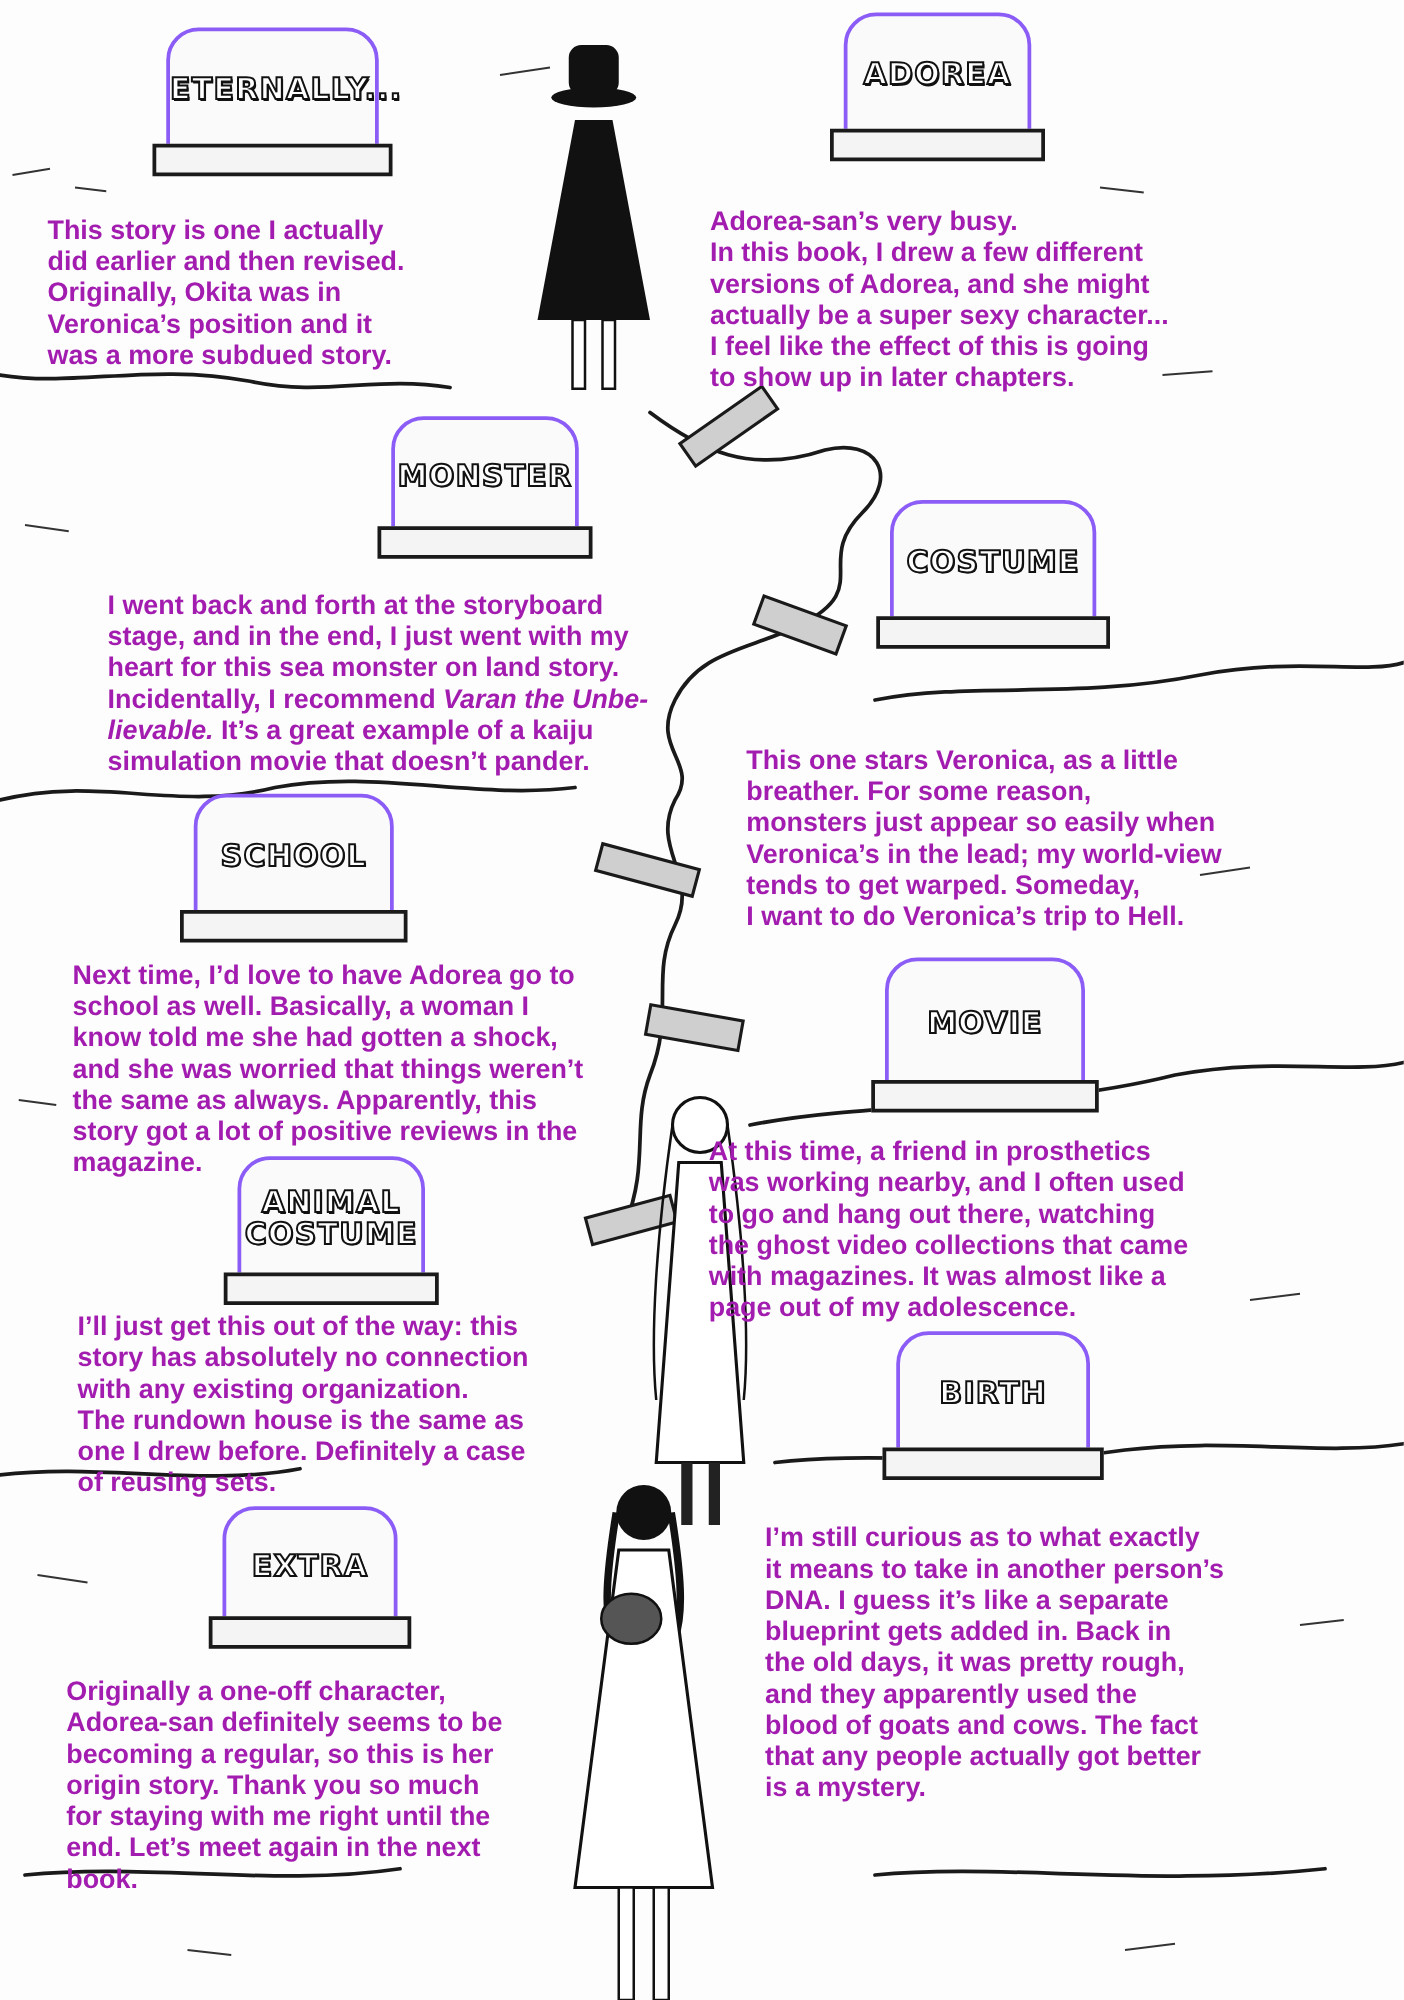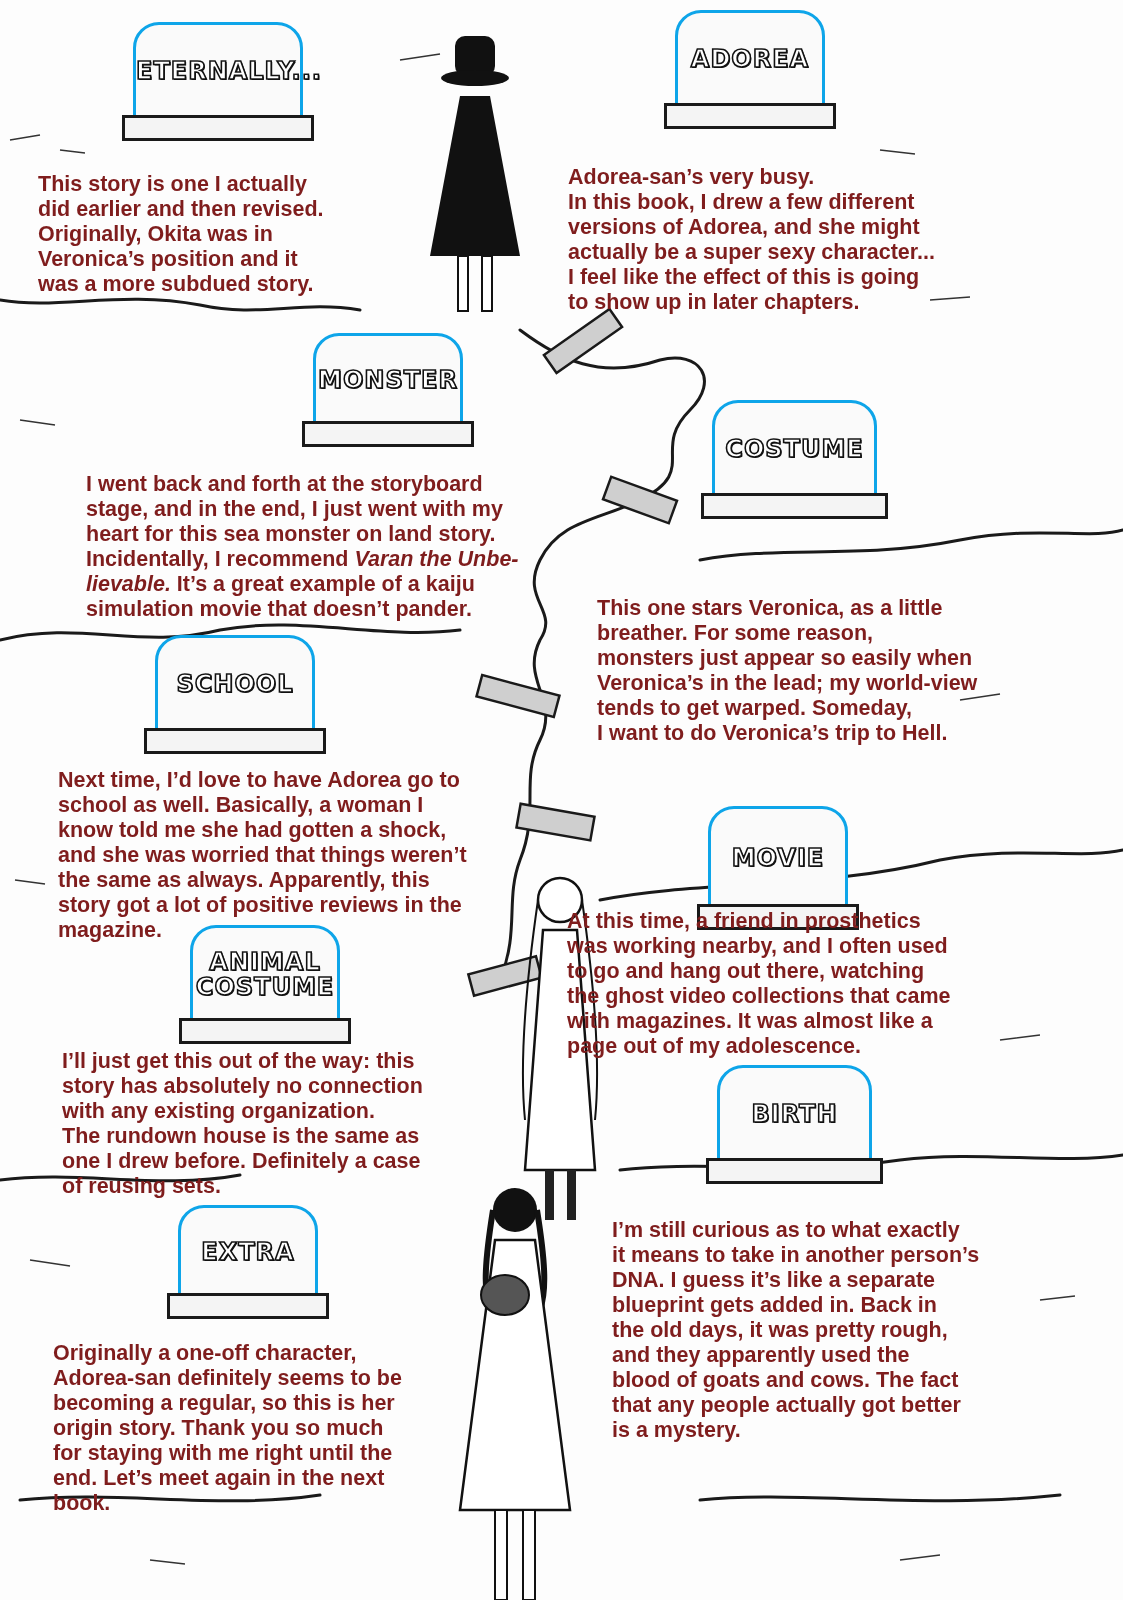--- a/index.html
+++ b/index.html
@@ -1,24 +1,24 @@
 <!DOCTYPE html>
 <html><head>
 <meta charset="utf-8">
 <style>
   html,body{margin:0;padding:0;}
   body{width:1123px;height:1600px;position:relative;overflow:hidden;background:#fdfdfd;
     font-family:"Liberation Sans","DejaVu Sans",sans-serif;color:#1a1a1a;}
   .bg{position:absolute;inset:0;}
-  .stone{position:absolute;background:#fafafa;border:3px solid #0ea5e9;border-radius:26px 26px 4px 4px;box-sizing:border-box;}
+  .stone{position:absolute;background:#fafafa;border:3px solid #8b5cf6;border-radius:26px 26px 4px 4px;box-sizing:border-box;}
   .stone::after{content:"";position:absolute;left:-14px;right:-14px;bottom:-22px;height:20px;border:3px solid #1a1a1a;background:#f4f4f4;}
   .stone-label{position:absolute;left:0;right:0;top:50%;transform:translateY(-50%);text-align:center;
     font-family:"DejaVu Sans",sans-serif;font-weight:bold;font-size:24px;color:#fff;letter-spacing:1px;
     -webkit-text-stroke:1.6px #111;text-shadow:1px 1px 0 #111;line-height:1.05;}
-  .note{position:absolute;font-weight:bold;font-size:21.5px;line-height:25px;color:#7f1d1d;white-space:pre-line;}
+  .note{position:absolute;font-weight:bold;font-size:21.5px;line-height:25px;color:#a21caf;white-space:pre-line;}
   .note i{font-style:italic;}
   .figure{position:absolute;}
 </style>
 </head>
 <body>
 
 <svg class="bg" width="1123" height="1600" viewBox="0 0 1123 1600">
   <g fill="none" stroke="#1a1a1a" stroke-width="3" stroke-linecap="round">
     <path d="M520 330 C560 360 600 380 660 360 C700 350 720 380 690 410 C650 450 700 470 640 500 C600 520 560 520 540 560 C520 600 560 610 540 640 C520 680 560 700 540 740 C520 780 540 810 520 860 C505 900 520 930 500 980"></path>
     <path d="M0 640 C80 620 140 650 220 630 C300 615 380 640 460 630"></path>
@@ -74,21 +74,21 @@
 </div>
 <div class="stone" style="left:313px;top:333px;width:150px;height:95px;">
   <div class="stone-label">MONSTER</div>
 </div>
 <div class="stone" style="left:712px;top:400px;width:165px;height:100px;">
   <div class="stone-label">COSTUME</div>
 </div>
 <div class="stone" style="left:155px;top:635px;width:160px;height:100px;">
   <div class="stone-label">SCHOOL</div>
 </div>
-<div class="stone" style="left:708px;top:806px;width:140px;height:105px;">
+<div class="stone" style="left:708px;top:766px;width:160px;height:105px;">
   <div class="stone-label">MOVIE</div>
 </div>
 <div class="stone" style="left:190px;top:925px;width:150px;height:100px;">
   <div class="stone-label" style="white-space:pre-line;font-size:24px;">ANIMAL
 COSTUME</div>
 </div>
 <div class="stone" style="left:717px;top:1065px;width:155px;height:100px;">
   <div class="stone-label">BIRTH</div>
 </div>
 <div class="stone" style="left:178px;top:1205px;width:140px;height:95px;">

